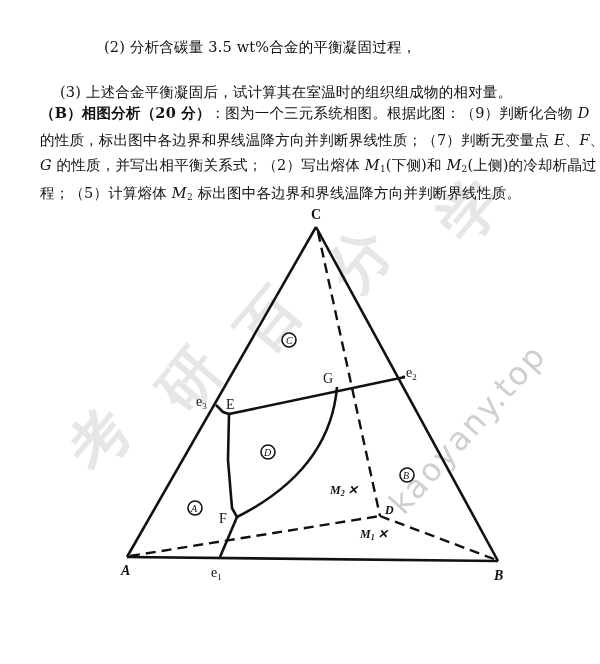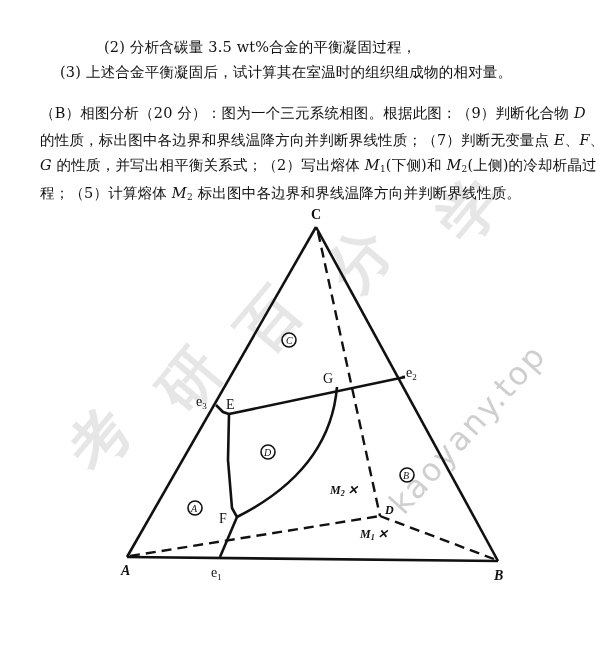--- a/index.html
+++ b/index.html
@@ -1,26 +1,26 @@
 <!DOCTYPE html>
 <html><head>
   <meta charset="utf-8">
   <style>
     html, body { margin: 0; padding: 0; background: #ffffff; }
     body { width: 600px; height: 664px; position: relative; overflow: hidden;
            font-family: "DejaVu Serif", "Liberation Serif", serif; color: #111; }
     .line { position: absolute; font-size: 14.5px; white-space: nowrap; letter-spacing: 0.2px; }
     .l1 { left: 60px; top: 38px; margin-left: 44px; }
-    .l2 { left: 60px; top: 63px; }
+    .l2 { left: 60px; top: 83px; }
     .p  { left: 40px; font-size: 14.5px; }
     .p1 { top: 104px; }
     .p2 { top: 131px; }
     .p3 { top: 156px; }
     .p4 { top: 184px; }
-    .bold { font-weight: normal; }
+    .bold { font-weight: bold; }
     .it { font-style: italic; }
     sub { font-size: 9px; vertical-align: -2px; }
     .wm { position: absolute; color: #e6e6e6; font-family: "DejaVu Serif", serif; font-weight: bold;
           font-size: 60px; transform: rotate(-50deg); pointer-events: none; }
     .wm-url { position: absolute; color: #cfcfcf; font-family: "DejaVu Sans", sans-serif;
               font-size: 32px; transform: rotate(-48deg); left: 360px; top: 410px; letter-spacing: 2px; }
     svg { position: absolute; left: 0; top: 0; }
     .lbl { font-family: "Liberation Serif", serif; font-size: 14px; fill: #111; }
     .lbli { font-family: "Liberation Serif", serif; font-style: italic; font-weight: bold; font-size: 12px; fill: #111; }
     .circ { font-family: "Liberation Serif", serif; font-style: italic; font-size: 10px; fill: #111; }

